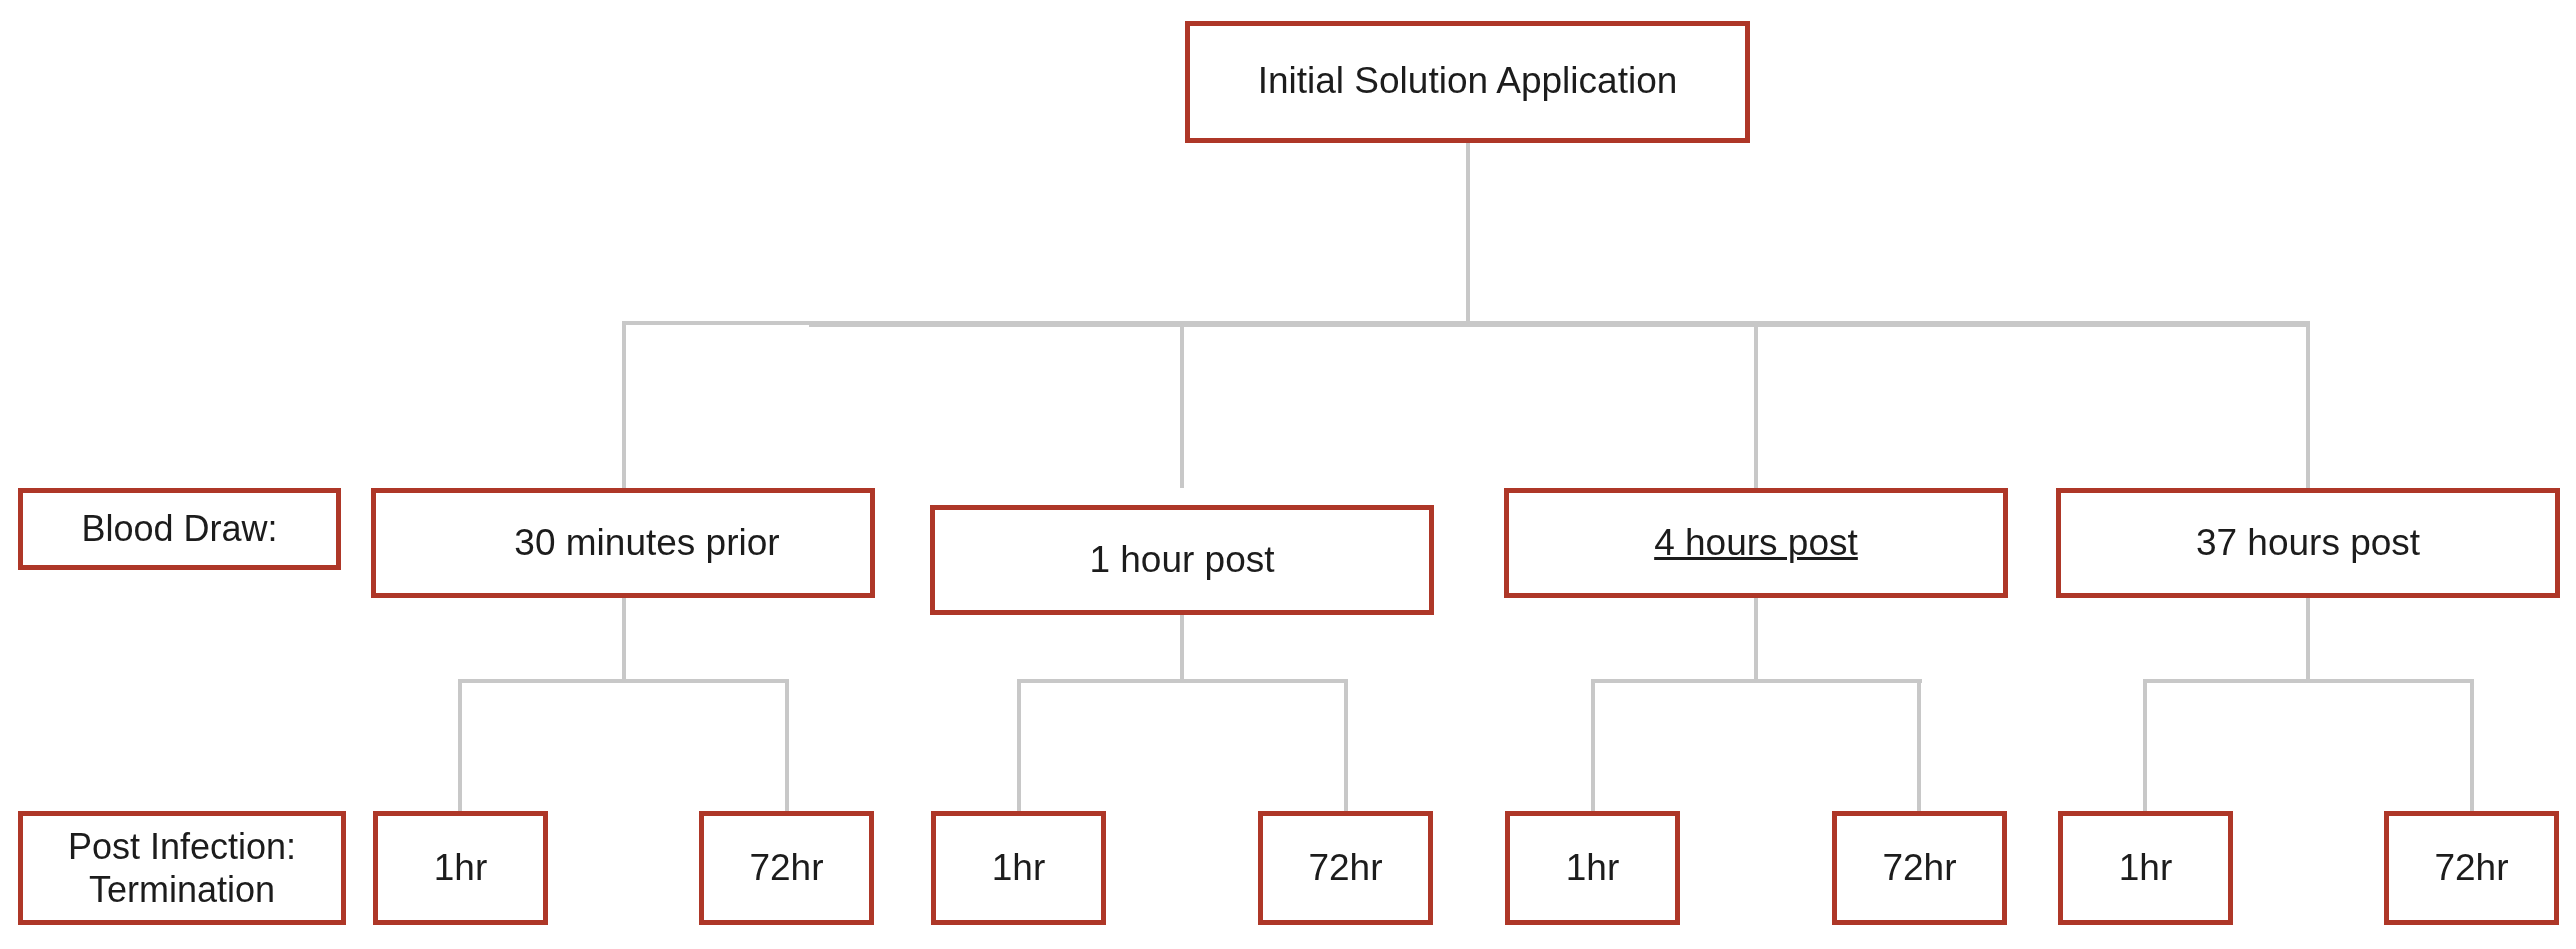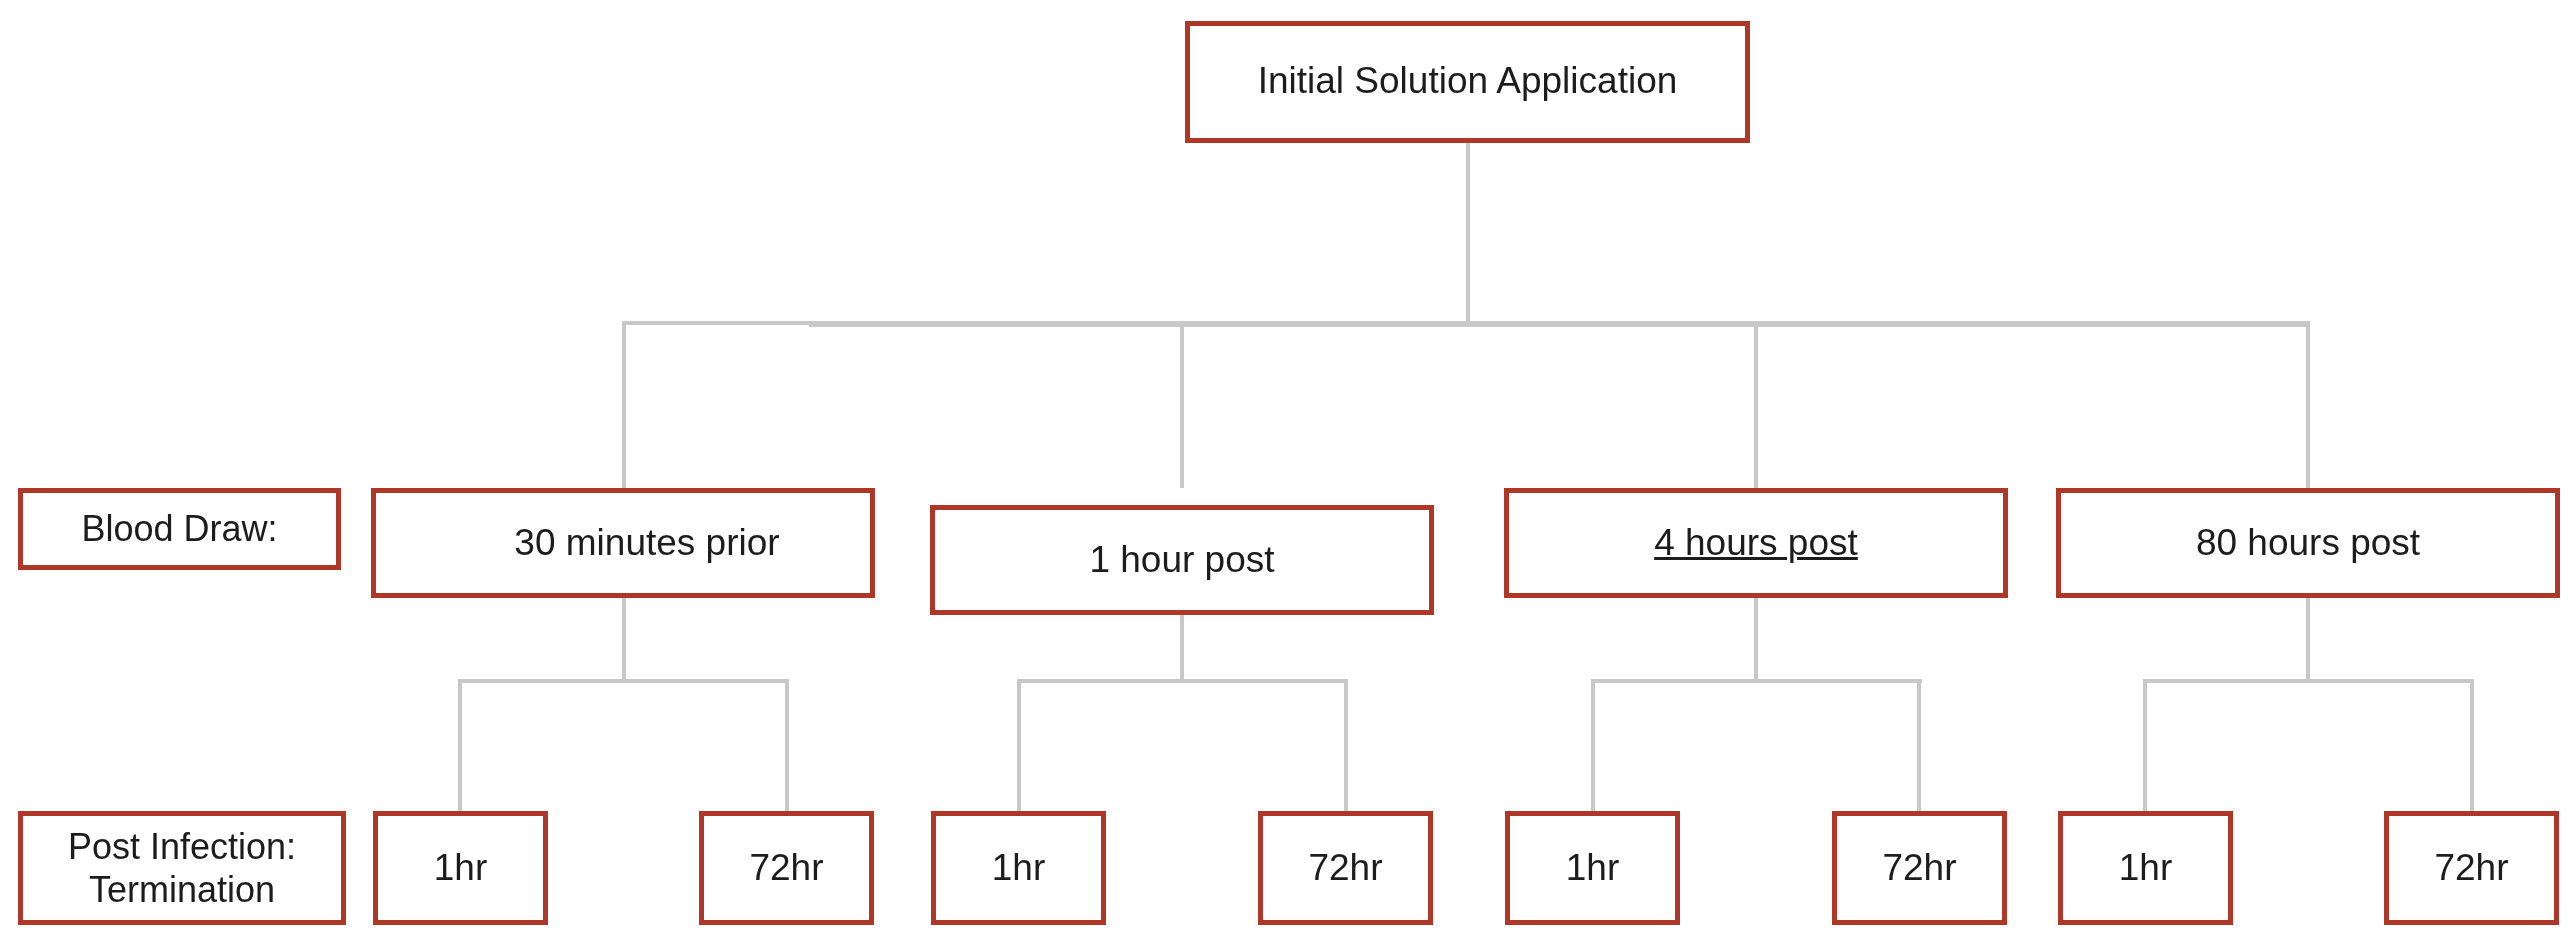--- a/index.html
+++ b/index.html
@@ -81,21 +81,21 @@
   <div class="node" style="left:1185px; top:20.6px; width:565px; height:122px;text-align:right;">Initial Solution Application</div>
 
   <div class="node label-node" style="left:18px; top:488px; width:323px; height:82px;">Blood Draw:</div>
 
   <div class="node" style="left:371px; top:488px; width:504px; height:110px;padding-left:48px;">30 minutes prior</div>
 
   <div class="node" style="left:930px; top:488px; width:504px; height:110px;margin-top:17px;">1 hour post</div>
 
   <div class="node" style="left:1504px; top:488px; width:504px; height:110px;text-decoration:underline;">4 hours post</div>
 
-  <div class="node" style="left:2056px; top:488px; width:504px; height:110px;">80 hours post</div>
+  <div class="node" style="left:2056px; top:488px; width:504px; height:110px;">37 hours post</div>
 
   <div class="node label-node" style="left:18px; top:811px; width:328px; height:114px;">
     <div class="label-stack">
       <span>Post Infection:</span>
       <span>Termination</span>
     </div>
   </div>
 
   <div class="node small" style="left:373px; top:811px; width:175px; height:114px;">1hr</div>
   <div class="node small" style="left:699px; top:811px; width:175px; height:114px;">72hr</div>

